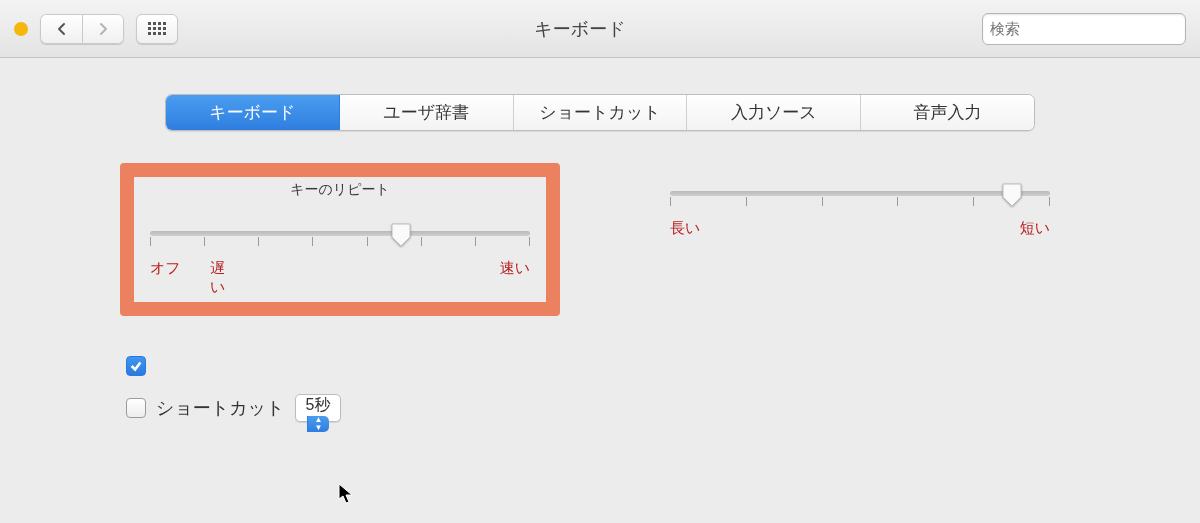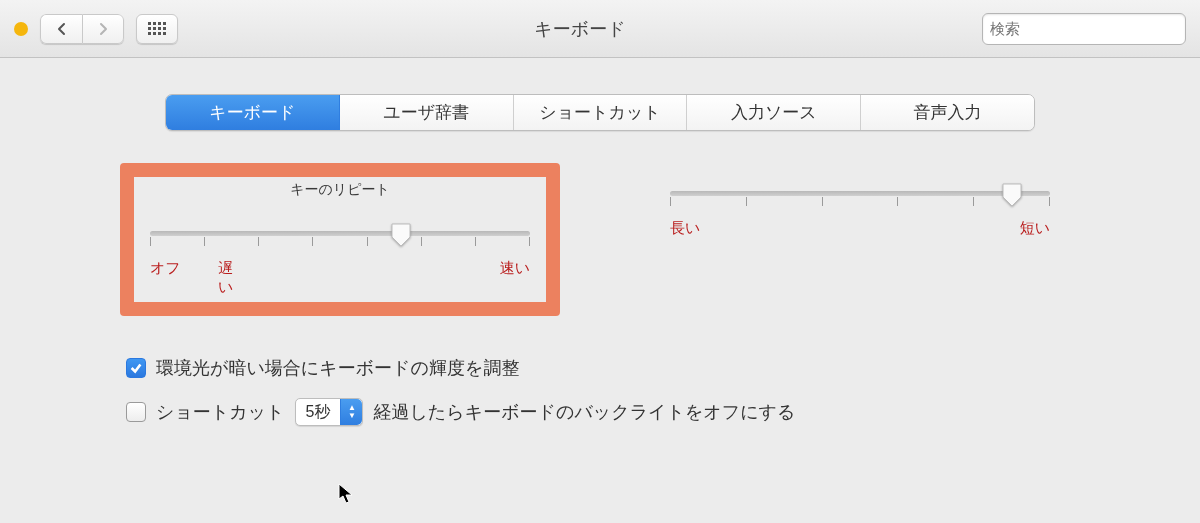--- a/index.html
+++ b/index.html
@@ -149,21 +149,21 @@
     position: absolute; top: 2px;
     width: 20px; height: 24px;
     transform: translateX(-50%);
     cursor: grab;
   }
   .knob svg { filter: drop-shadow(0 1px 1px rgba(0,0,0,.3)); }
   .slider-labels {
     display: flex; justify-content: space-between;
     font-size: 15px; color: #b91c1c; margin: 10px 10px 0 10px;
   }
-  .slider-labels .lbl-mid { position:absolute; left:68px; }
+  .slider-labels .lbl-mid { position:absolute; left:60px; }
   .lbl-wrap-left { position: relative; }
 
   
   .options {
     width: 960px;
     margin: 48px auto 0 auto;
     padding-left: 6px;
   }
   .opt-row {
     display: flex; align-items: center;
@@ -182,20 +182,21 @@
   .chk.checked { background: linear-gradient(#3f97f2,#2b78df); border-color:#2b78df; }
   .chk.checked svg { stroke:#fff; }
   .chk svg { width:14px; height:14px; stroke-width:3; fill:none; }
 
   .select {
     display:flex; align-items:center;
     border:1px solid #bdbdbd; border-radius:5px;
     background:#fff; height:28px;
     box-shadow: 0 1px 1px rgba(0,0,0,.1);
     cursor:pointer;
+    flex-direction:column;
   }
   .select .sel-val { padding: 0 10px; font-size:16px; }
   .select .stepper {
     width:22px; height:100%;
     background: linear-gradient(#4a9df0,#2f7ee0);
     border-left:1px solid #2f7ee0;
     border-radius: 0 5px 5px 0;
     display:flex; flex-direction:column; align-items:center; justify-content:center;
     color:#fff; font-size:8px; line-height:8px;
   }
@@ -317,33 +318,31 @@
 </div>
 
 <div class="options">
 
   <div class="opt-row">
     <div class="chk checked">
       <svg viewBox="0 0 16 16">
           <path d="M3 8 L7 12 L13 4"></path>
         </svg>
     </div>
-    <span>環境光が暗い場合にキーボードの輝度を調整</span>
   </div>
 
   <div class="opt-row">
     <div class="chk"></div>
     <span>ショートカット</span>
     <div class="select">
       <span class="sel-val">5秒</span>
       <div class="stepper">
         <span>▲</span>
         <span>▼</span>
       </div>
     </div>
-    <span>経過したらキーボードのバックライトをオフにする</span>
   </div>
 
 </div>
 
 <svg class="cursor" viewBox="0 0 18 22">
   <path d="M1 1 L1 16 L5 13 L8 20 L11 19 L8 12 L14 12 Z" fill="#000" stroke="#fff" stroke-width="1"></path>
 </svg>
 
 </body></html>

